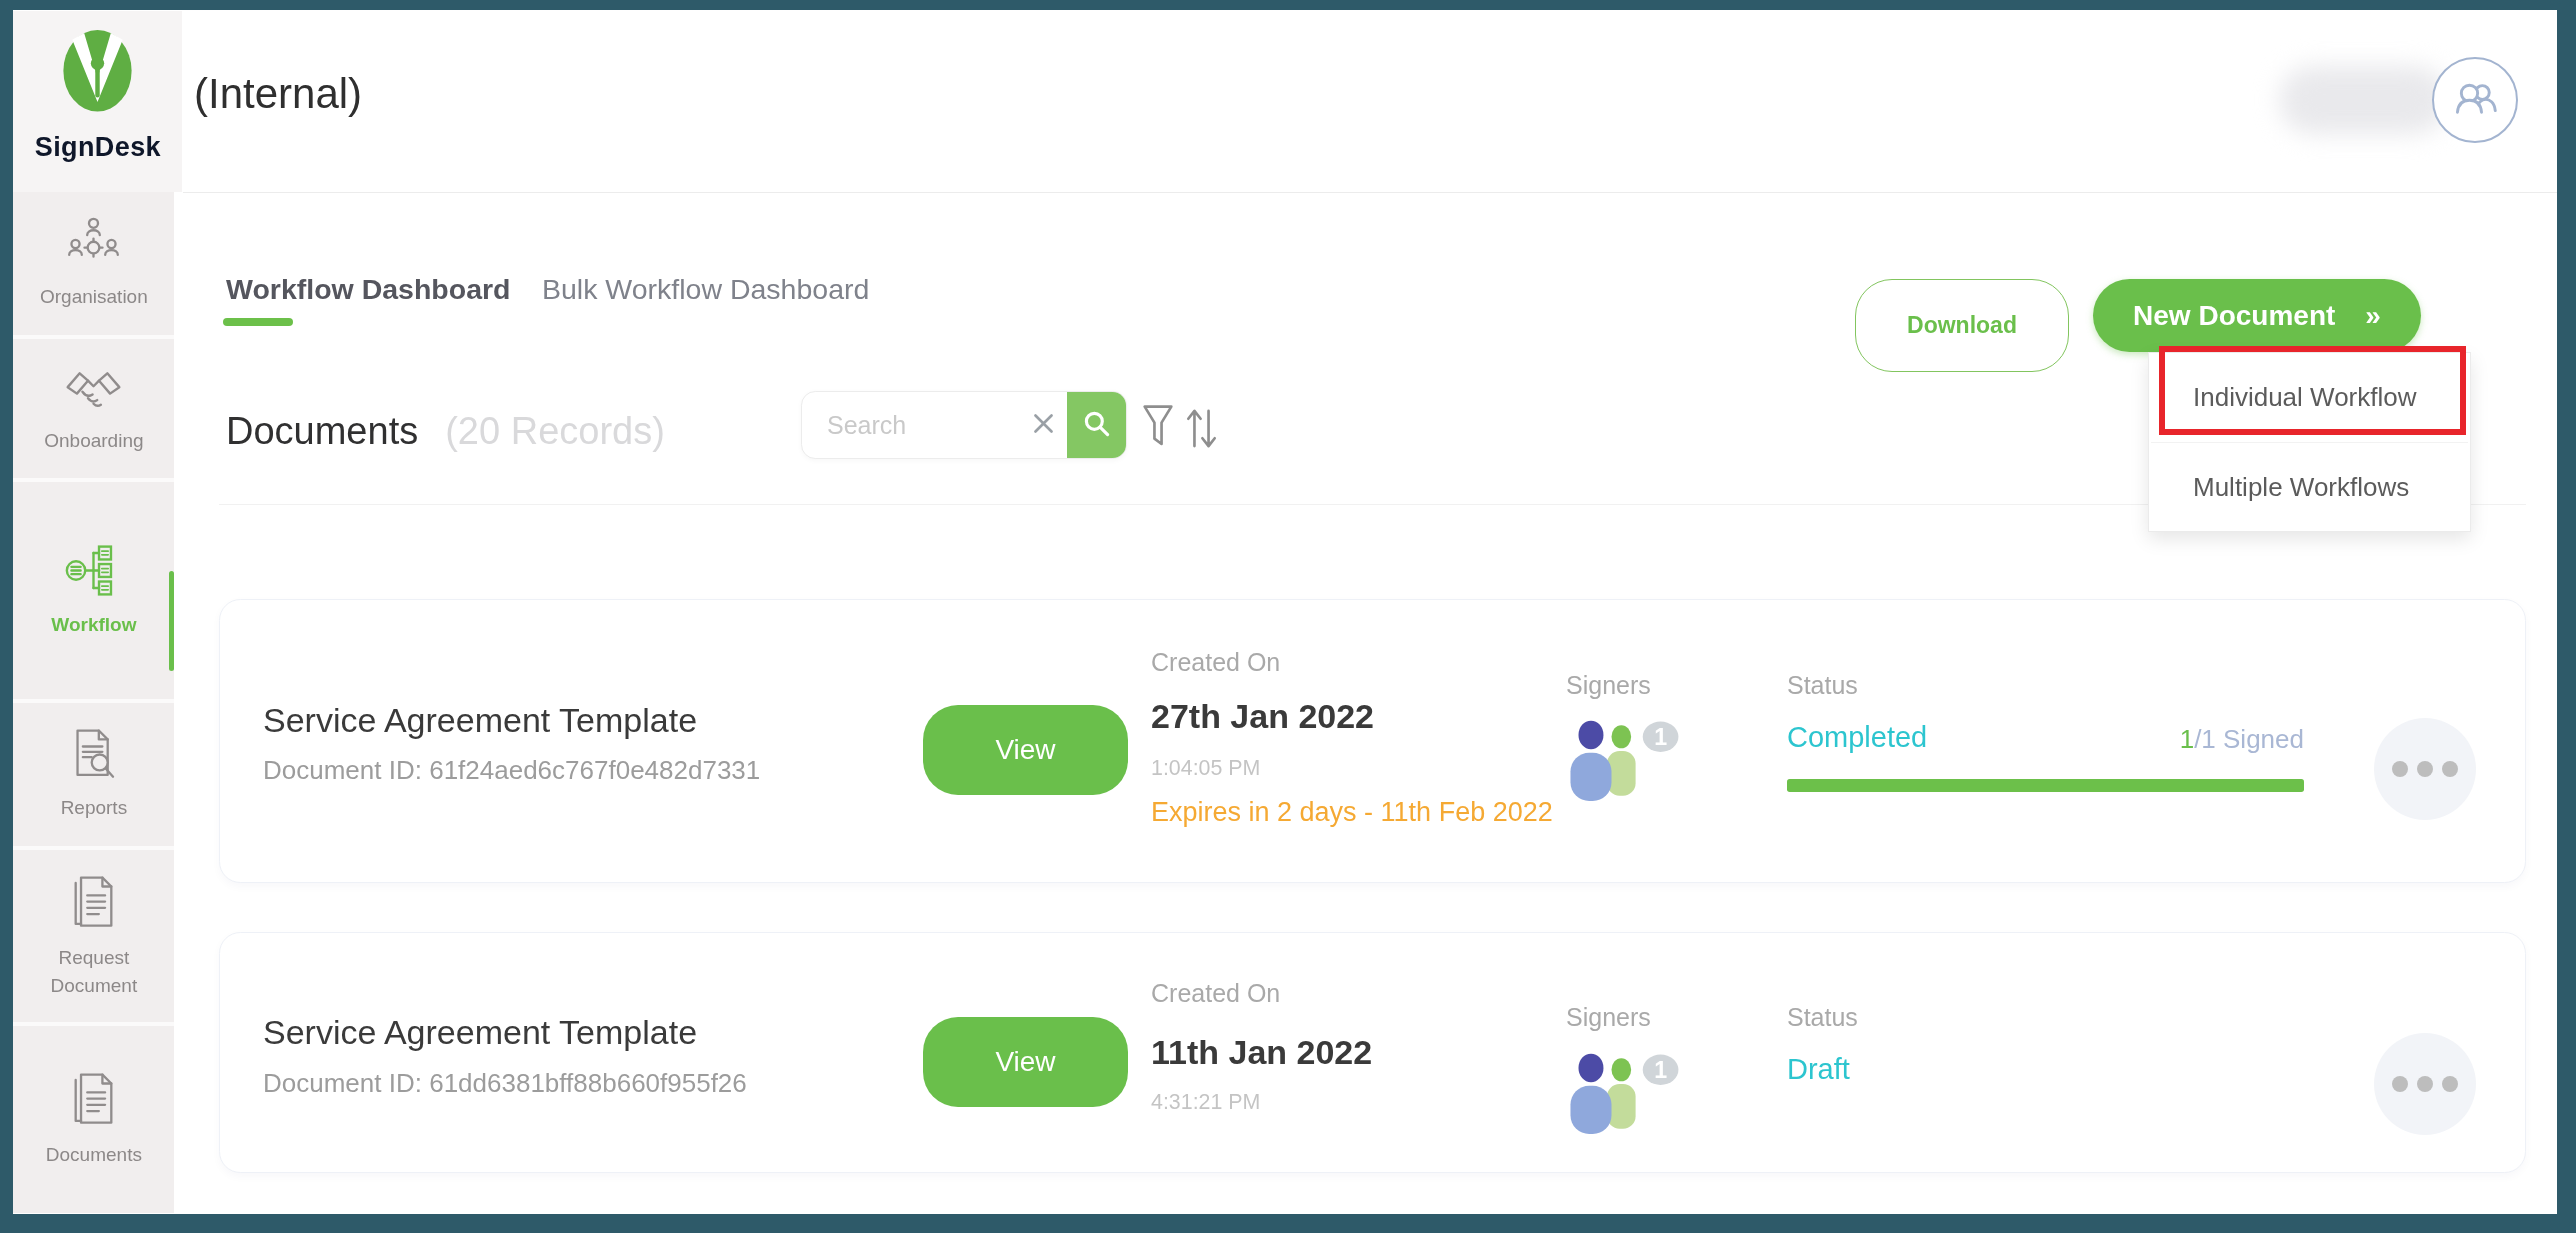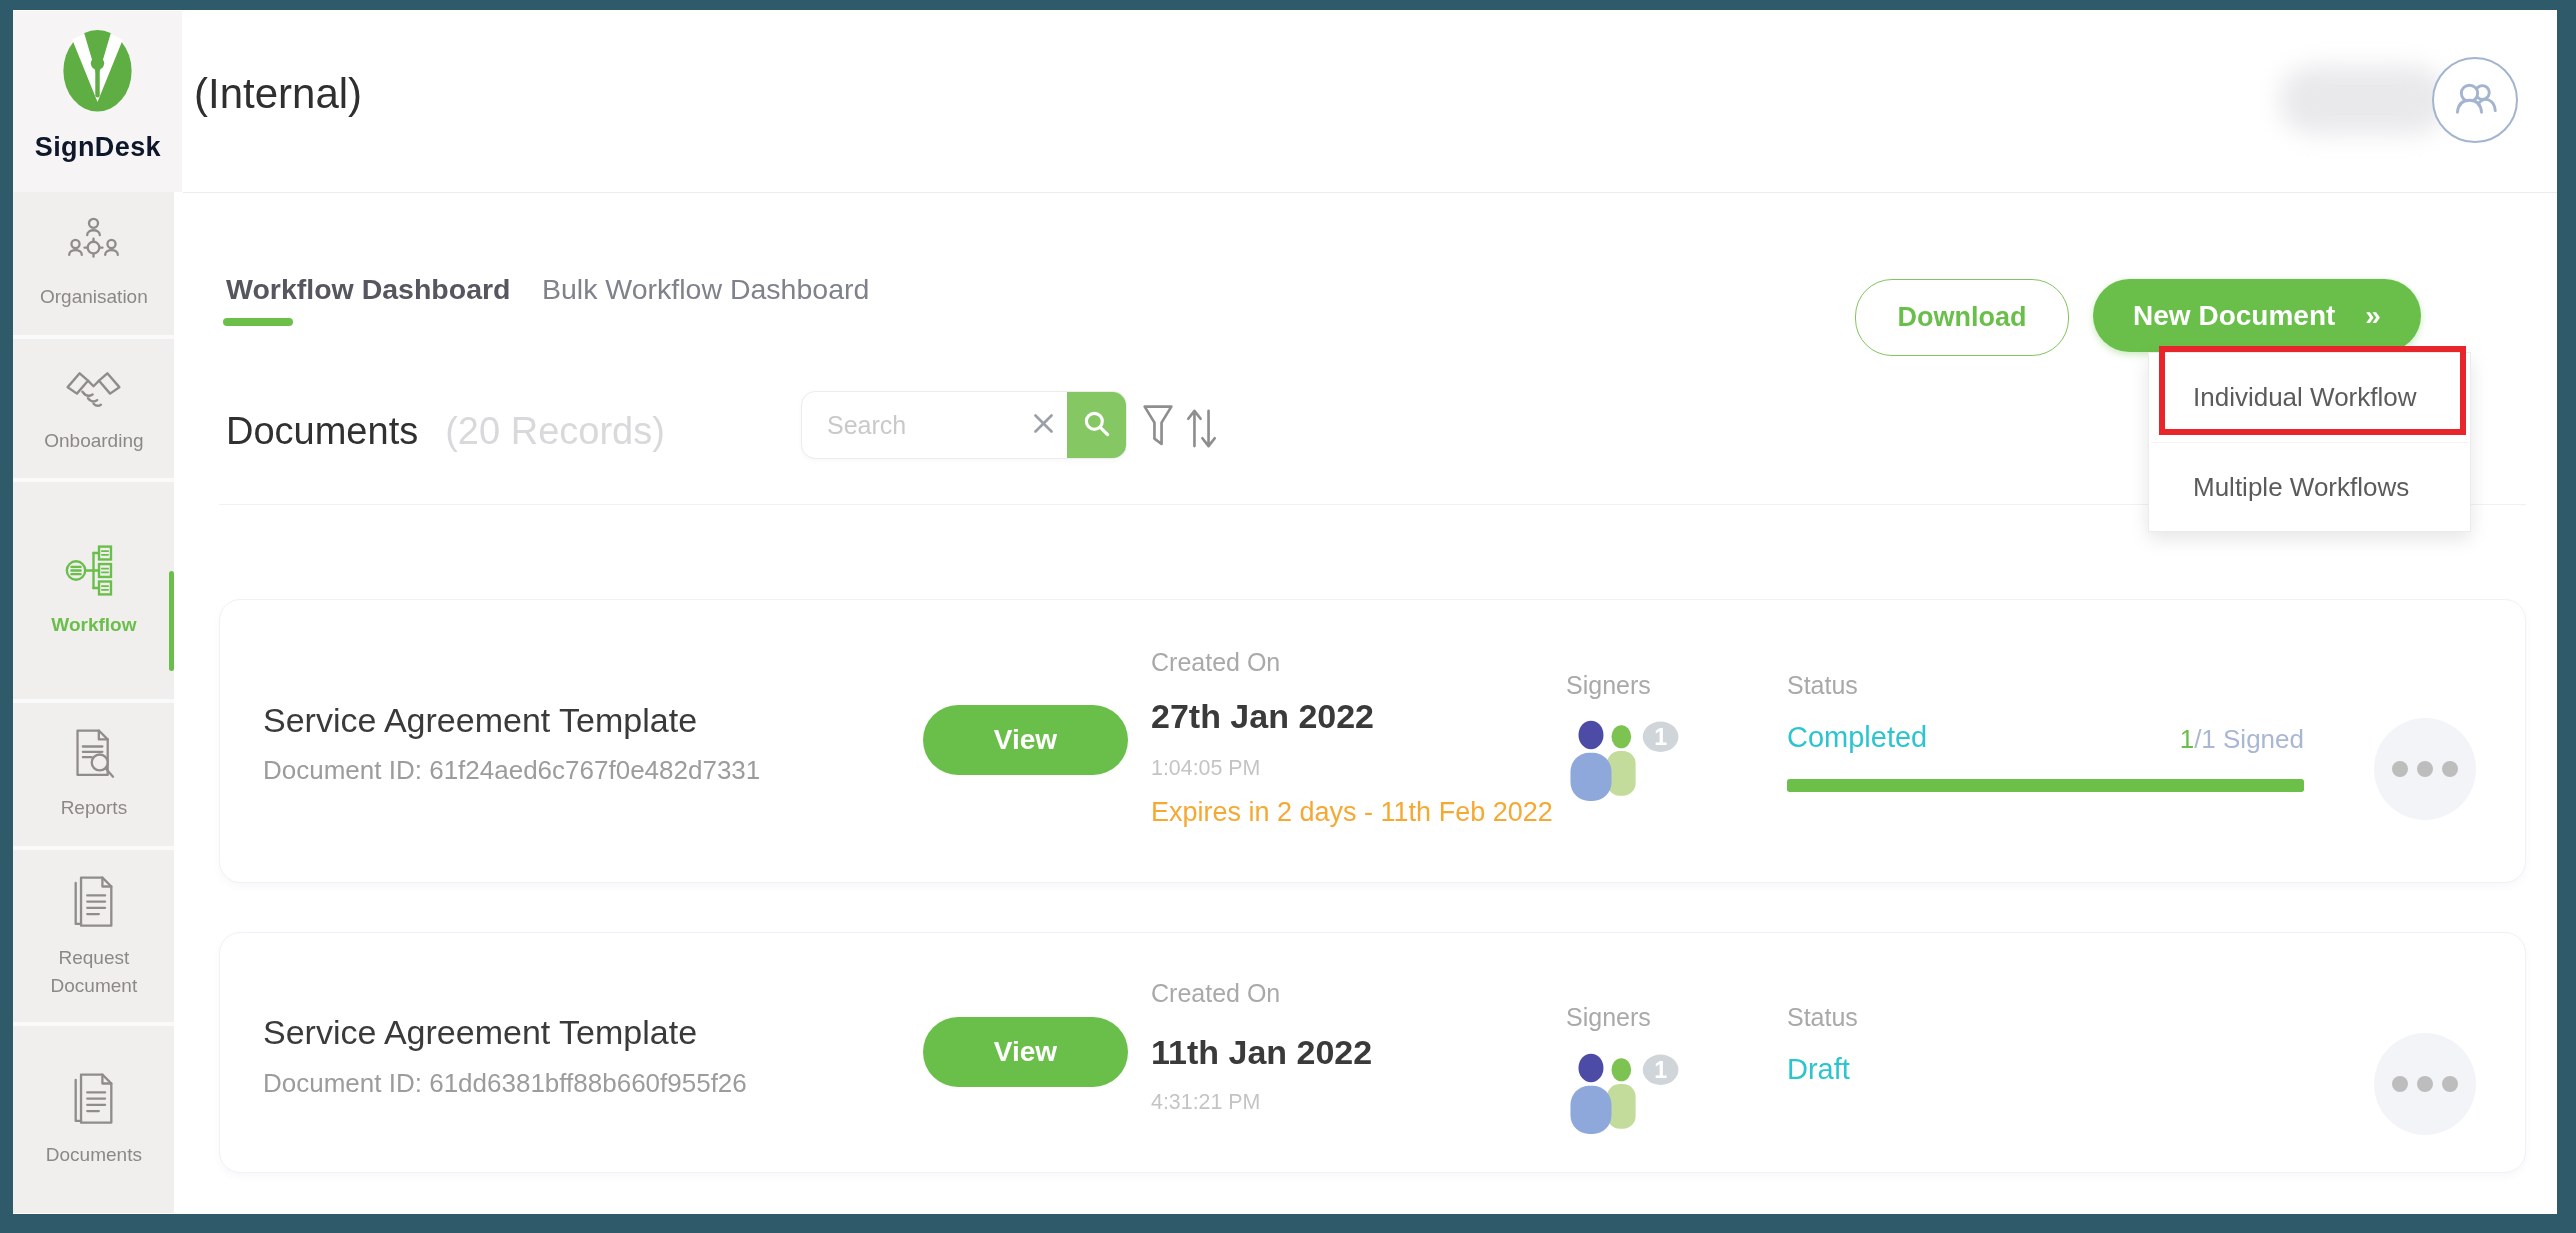--- a/index.html
+++ b/index.html
@@ -30,22 +30,22 @@
   .side-item.active .lbl{color:#6abf4b;font-weight:700;}
   .active-bar{position:absolute;right:0;top:89px;width:5.4px;height:100px;background:#6abf4b;border-radius:2.7px;}
   .s-org{height:147px;} .s-onb{height:143px;} .s-rep{height:147px;}
   .s-wf{height:221px;} .s-req{height:176px;} .s-doc{flex:1;border-bottom:none;}
 
   
   .tab{position:absolute;top:273px;font-size:28.5px;cursor:default;}
   .tab-active{left:226px;color:#55565e;font-weight:700;}
   .tab-underline{position:absolute;left:223px;top:318px;width:70px;height:8px;border-radius:4.5px;background:#6cc04a;}
   .tab-inactive{left:542px;color:#7f828b;font-weight:500;}
-  .btn-download{position:absolute;left:1855px;top:279px;width:214px;height:77px;border-radius:37px;
-                border:1.8px solid #82c55e;background:#fff;color:#6abf4b;font-size:27px;font-weight:600;
+  .btn-download{position:absolute;left:1855px;top:279px;width:214px;height:93px;border-radius:37px;
+                border:1.8px solid #82c55e;background:#fff;color:#6abf4b;font-size:23px;font-weight:600;
                 display:flex;align-items:center;justify-content:center;box-sizing:border-box;}
   .btn-newdoc{position:absolute;left:2093px;top:279px;width:328px;height:73px;border-radius:37px;
               background:#6abf4b;color:#fff;font-size:28px;font-weight:600;
               display:flex;align-items:center;justify-content:center;gap:30px;box-shadow:0 2.7px 7.1px rgba(106,191,75,.35);}
 
   
   .dropdown{position:absolute;left:2148px;top:352px;width:323px;height:180px;background:#fff;
             border:0.9px solid #ebebeb;box-shadow:0 7.1px 18px rgba(0,0,0,.10);z-index:40;box-sizing:border-box;}
   .dd-item{height:89px;display:flex;align-items:center;padding-left:44px;font-size:26px;color:#5b5b5b;box-sizing:border-box;}
   .dd-sep{height:0.9px;background:#f2f2f2;margin:0 1.8px;}
@@ -70,21 +70,21 @@
   .toolbar-divider{position:absolute;left:219px;top:504px;width:2307px;height:0.9px;background:#f1f1f1;}
 
   
   .card{position:absolute;left:219px;width:2307px;background:#fff;border:1.8px solid #eef1f7;border-radius:21.4px;
         box-shadow:0 3.6px 9px rgba(30,40,80,.03);box-sizing:border-box;}
   .card-1{top:599px;height:284px;}
   .card-2{top:932px;height:241px;}
   .abs{position:absolute;}
   .row-title{font-size:34px;color:#3a3a3a;font-weight:500;}
   .row-docid{font-size:26px;color:#9c9c9c;}
-  .btn-view{width:205px;height:70px;border-radius:35px;background:#6abf4b;color:#fff;font-size:28px;font-weight:700;
+  .btn-view{width:205px;height:90px;border-radius:35px;background:#6abf4b;color:#fff;font-size:28px;font-weight:400;
             display:flex;align-items:center;justify-content:center;}
   .lbl-grey{font-size:25px;color:#a9a9a9;}
   .row-date{font-size:34px;color:#3a3a3a;font-weight:600;}
   .row-time{font-size:21.4px;color:#c4c4c4;}
   .row-expiry{font-size:27px;color:#f5a933;}
   .status-val{font-size:29px;color:#2cc5cf;font-weight:500;}
   .signed-line{width:517px;text-align:right;font-size:26px;}
   .signed-green{color:#6abf4b;}
   .signed-rest{color:#a9b7d4;}
   .progress{width:517px;height:13.4px;border-radius:2.7px;background:#6cc04a;}

